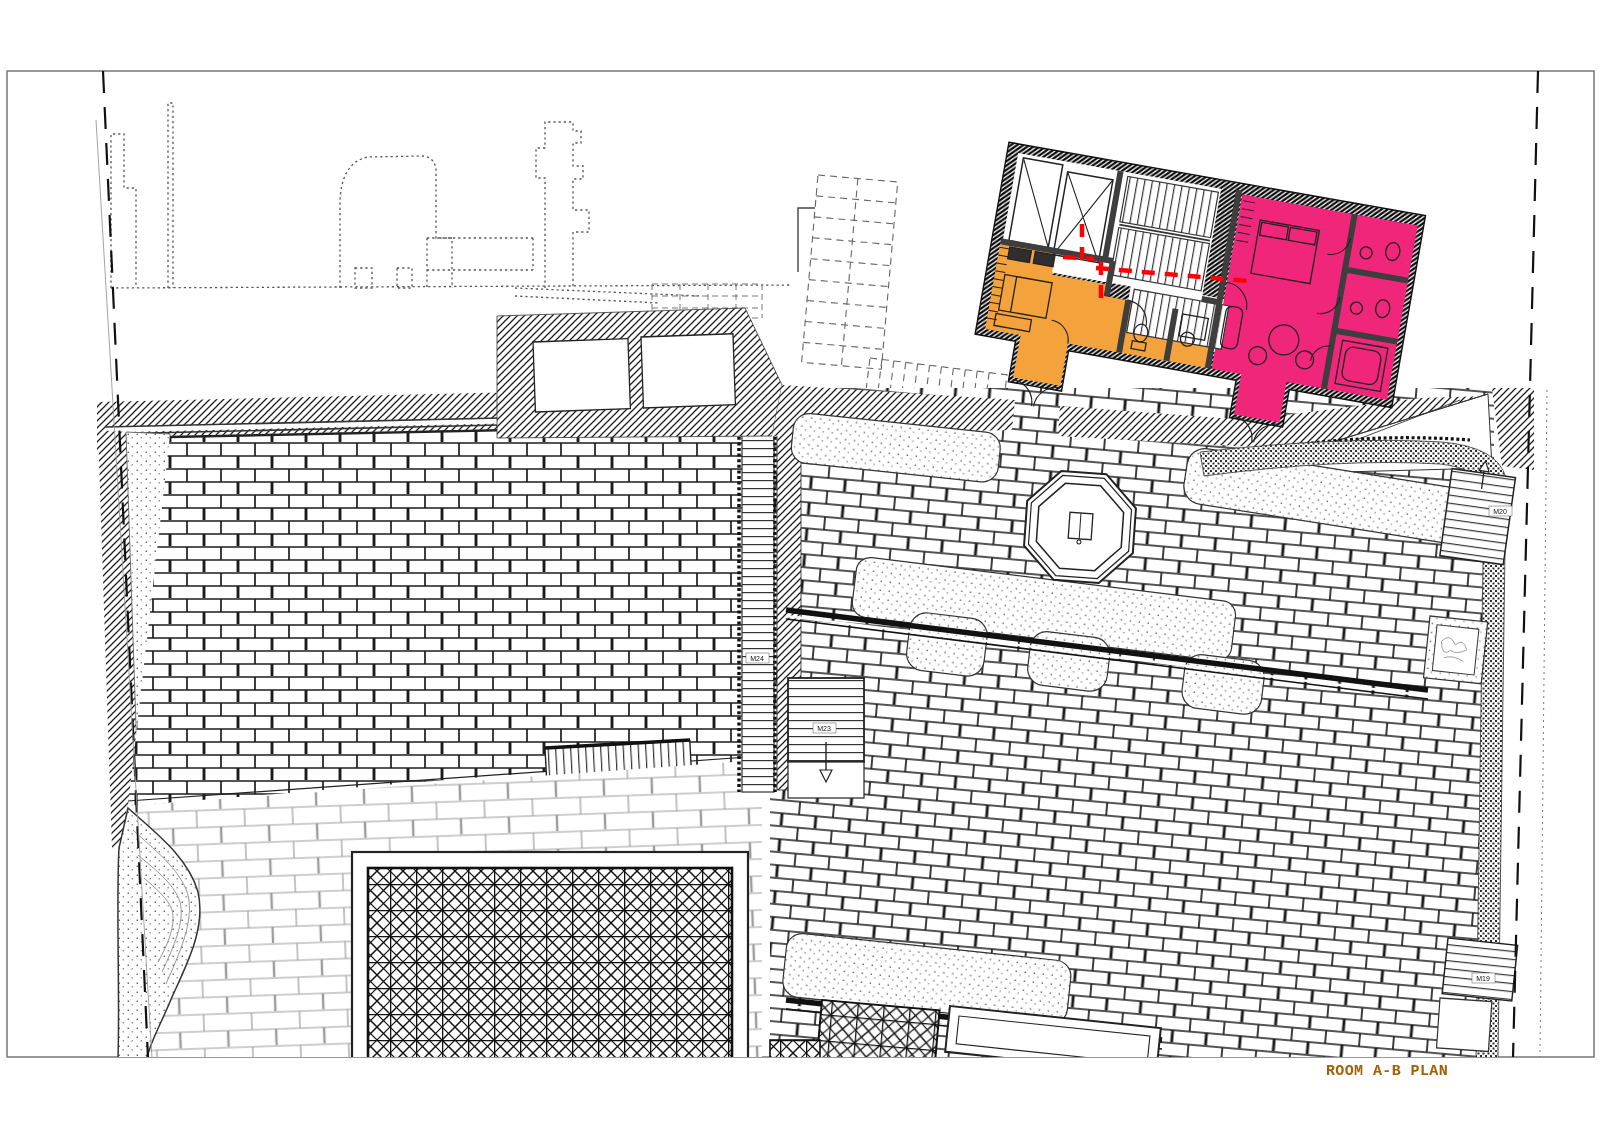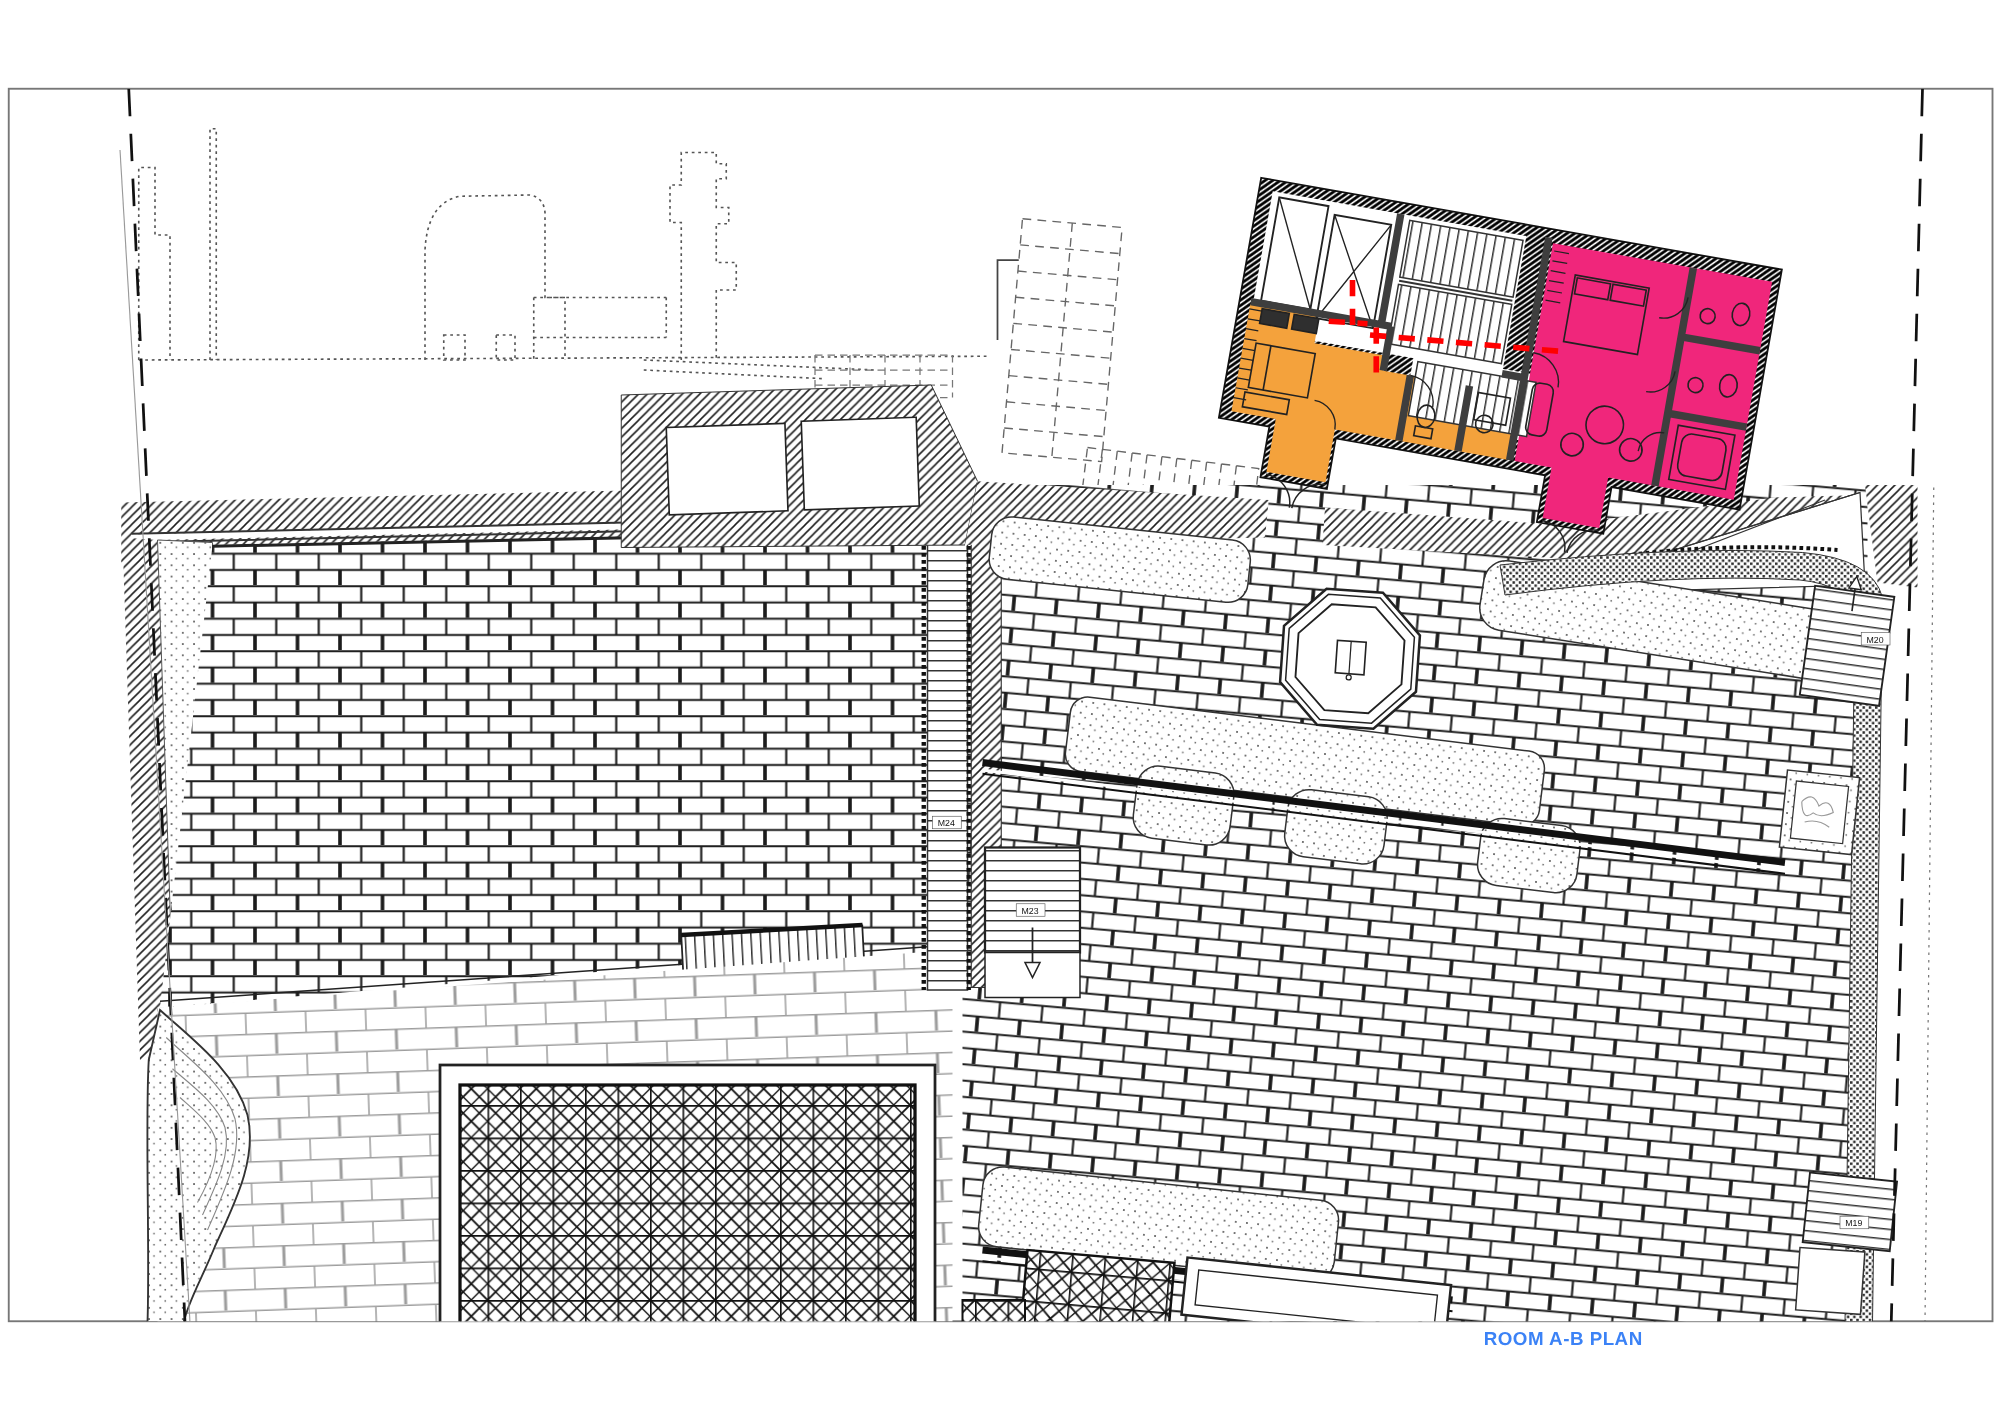--- a/index.html
+++ b/index.html
@@ -1,22 +1,22 @@
 <!DOCTYPE html>
 <html><head>
 <meta charset="utf-8">
 <style>
   html,body{margin:0;padding:0;background:#fff;}
   body{width:1600px;height:1131px;position:relative;font-family:"Liberation Sans",sans-serif;}
   #plan-wrap{position:absolute;inset:0;}
   svg{display:block;}
   .title{
-    position:absolute;top:1063px;right:13px;width:400px;text-align:left;
-    font-family:Liberation Sans, sans-serif;font-size:15px;font-weight:bold;
-    letter-spacing:.4px;color:#3b82f6;
+    position:absolute;top:1063px;right:13px;width:400px;text-align:center;
+    font-family:Liberation Mono, monospace;font-size:15px;font-weight:bold;
+    letter-spacing:.4px;color:#a16207;
   }
   .lbl{font-family:"Liberation Sans",sans-serif;font-size:7px;fill:#111;}
 </style>
 </head>
 <body>
 
 <div id="plan-wrap">
 <svg width="1600" height="1131" viewBox="0 0 1600 1131">
 <defs>
   <clipPath id="sheetClip">

